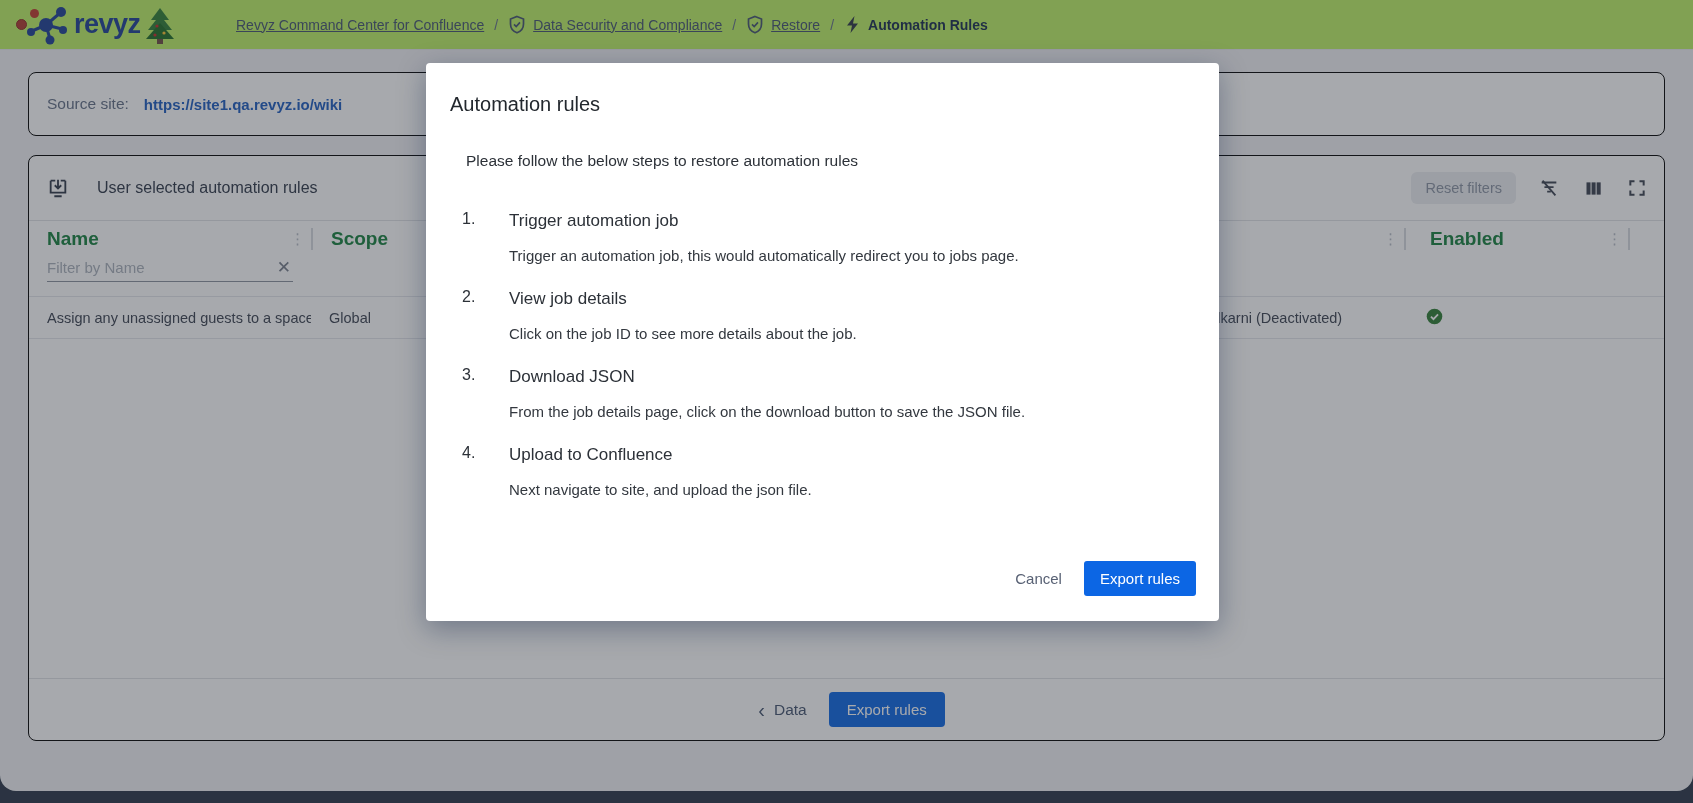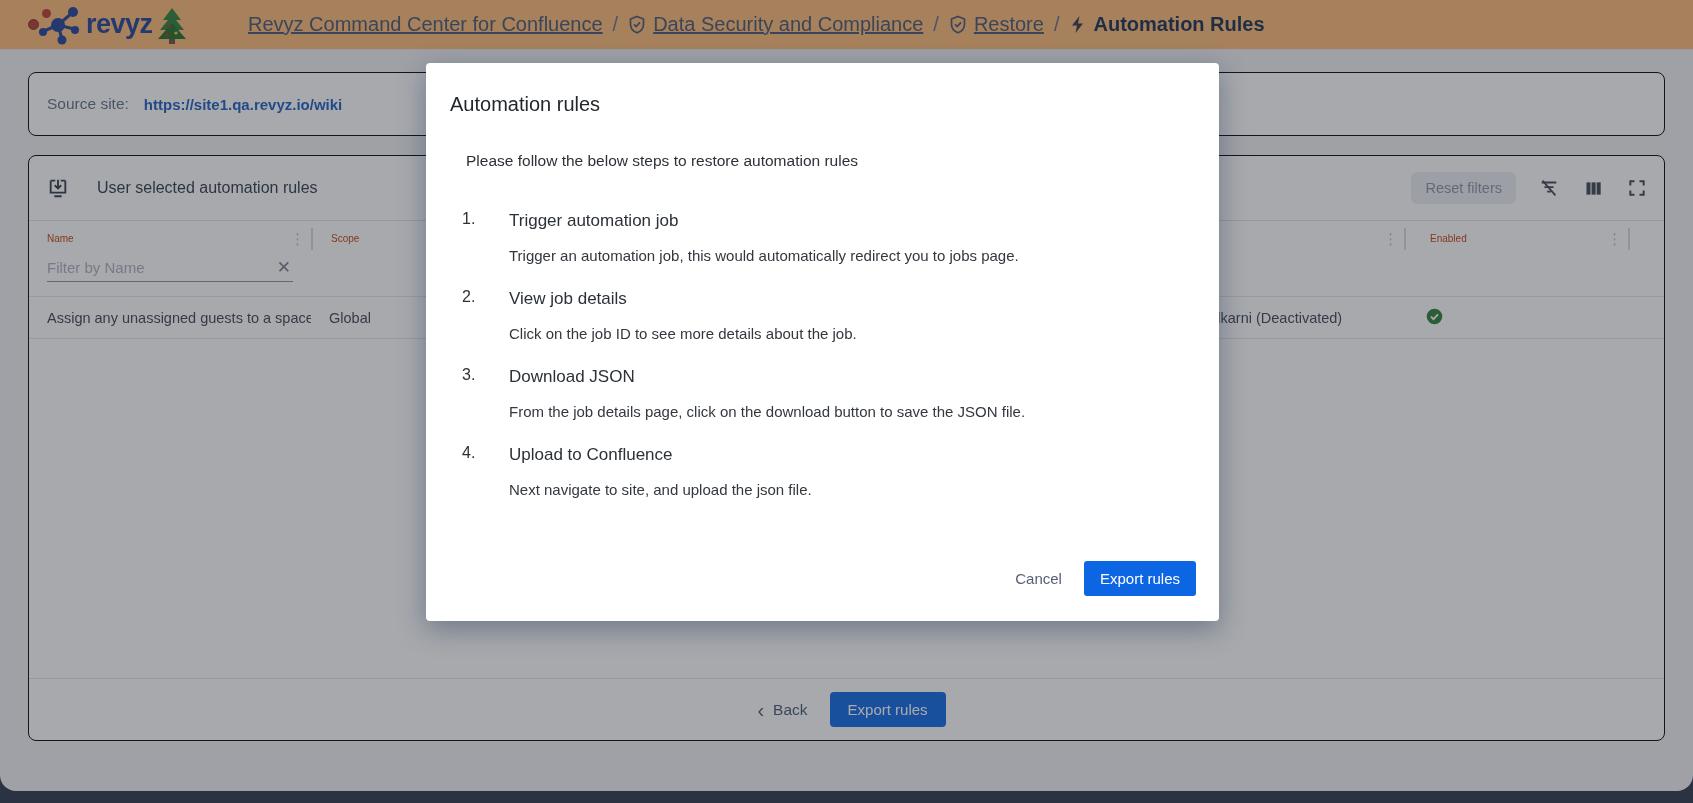--- a/index.html
+++ b/index.html
@@ -4,25 +4,25 @@
 <style>
   * { margin:0; padding:0; box-sizing:border-box; }
   html,body { width:1693px; height:803px; overflow:hidden; }
   body { font-family:"Liberation Sans", sans-serif; background:#2a3547; position:relative; }
 
   
   .app { position:absolute; top:0; left:0; width:1693px; height:791px;
          background:#f1f2f4; border-radius:0 0 16px 16px; overflow:hidden; }
 
   
-  .topnav { height:50px; background:#fdba74; display:flex; align-items:center;
-            padding:0 36px; border-bottom:1px solid #e7e9ec; }
+  .topnav { height:50px; background:#bef264; display:flex; align-items:center;
+            padding:0 24px; border-bottom:1px solid #e7e9ec; }
   .logo { display:flex; align-items:center; gap:4px; width:190px; position:relative; }
   .logo-word { font-size:27px; font-weight:bold; color:#1d3f94; letter-spacing:-0.5px; }
-  .crumbs { display:flex; align-items:center; gap:10px; margin-left:22px; font-size:20px; }
+  .crumbs { display:flex; align-items:center; gap:10px; margin-left:22px; font-size:14px; }
   .crumb { color:#44546f; text-decoration:underline; cursor:pointer; display:flex; align-items:center; gap:7px; }
   .crumb-sep { color:#626f86; }
   .crumb-current { color:#172b4d; font-weight:bold; display:flex; align-items:center; gap:7px; }
   .crumb svg, .crumb-current svg { flex:0 0 auto; }
 
   
   .content { padding:22px 28px 0 28px; }
   .card { background:#ffffff; border:1px solid #000000; border-radius:8px; }
   .source-card { height:64px; display:flex; align-items:center; padding:0 18px; margin-bottom:19px; }
   .source-label { font-size:15.5px; color:#626f86; }
@@ -32,21 +32,21 @@
   .card-header { height:64px; display:flex; align-items:center; padding:0 16px 0 18px; }
   .card-title { font-size:16px; color:#2e3747; margin-left:28px; }
   .card-toolbar { margin-left:auto; display:flex; align-items:center; gap:22px; }
   .reset-btn { background:#eceef1; color:#8a93a3; border:none; border-radius:6px;
                font-size:14.5px; padding:8px 14px; font-family:inherit; }
   .tool-icon { width:22px; height:22px; display:flex; align-items:center; justify-content:center; cursor:pointer; }
 
   
   .grid-head { display:flex; border-top:1px solid #e0e2e6; height:36px; align-items:center; }
   .hcell { display:flex; align-items:center; height:100%; padding-left:18px; }
-  .hcell .hlabel { font-size:10px; font-weight:normal; color:#c2410c; flex:1 1 auto;
+  .hcell .hlabel { font-size:19px; font-weight:bold; color:#15803d; flex:1 1 auto;
                    white-space:nowrap; overflow:hidden; }
   .kebab { color:#b6bcc6; font-size:15px; line-height:1; padding:0 6px; cursor:pointer; }
   .hsep { width:2px; height:22px; background:#d6d9de; }
   .c-name { width:282px; } .c-scope { width:823px; } .c-author { width:268px; }
   .c-enabled { width:222px; padding-left:24px; } .c-fill { flex:1; }
 
   .filter-row { display:flex; height:40px; align-items:flex-start; }
   .fcell { padding-left:18px; }
   .filter-wrap { width:246px; display:flex; align-items:center;
                  border-bottom:1px solid #8a919e; padding-bottom:5px; margin-top:3px;gap:8px; }
@@ -235,21 +235,21 @@
             <path d="M7 12.3 L10.5 15.8 L17 9" fill="none" stroke="#ffffff" stroke-width="2.6"></path>
           </svg>
         </div>
       </div>
 
       <div class="grid-empty"></div>
 
       <div class="card-footer">
         <button class="back-btn">
           <span class="back-chevron">‹</span>
-          <span>Back</span>
+          <span>Data</span>
         </button>
         <button class="export-btn-page">Export rules</button>
       </div>
 
     </div>
   </div>
 </div>
 
 <div class="blanket"></div>
 

